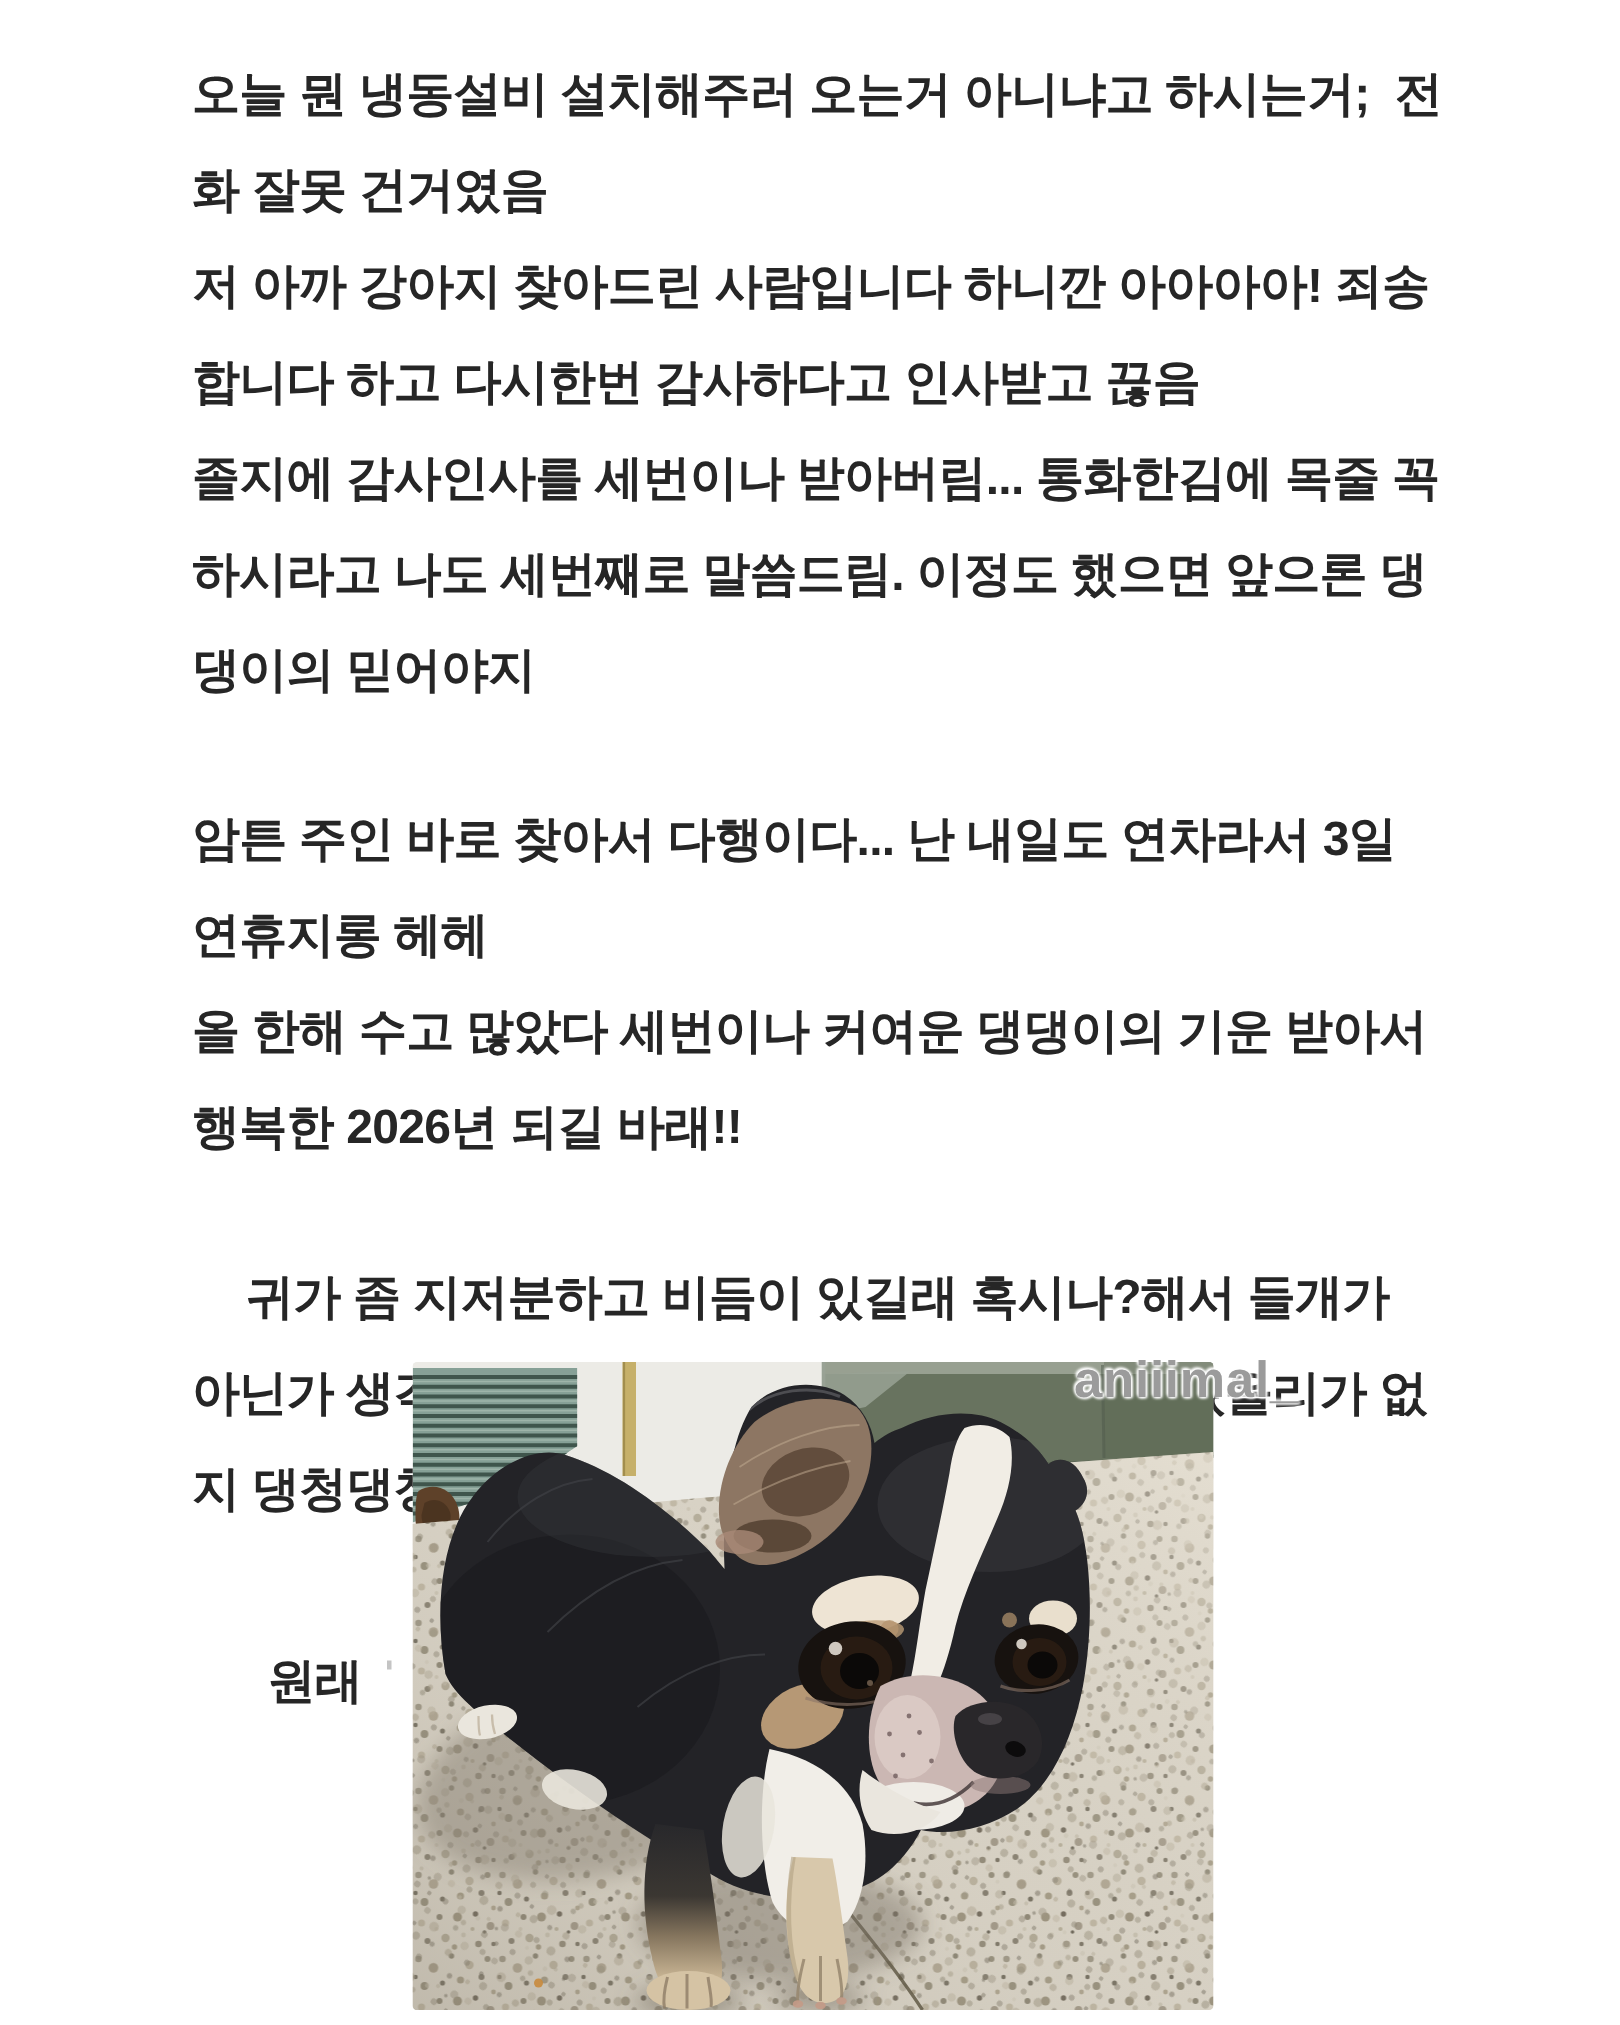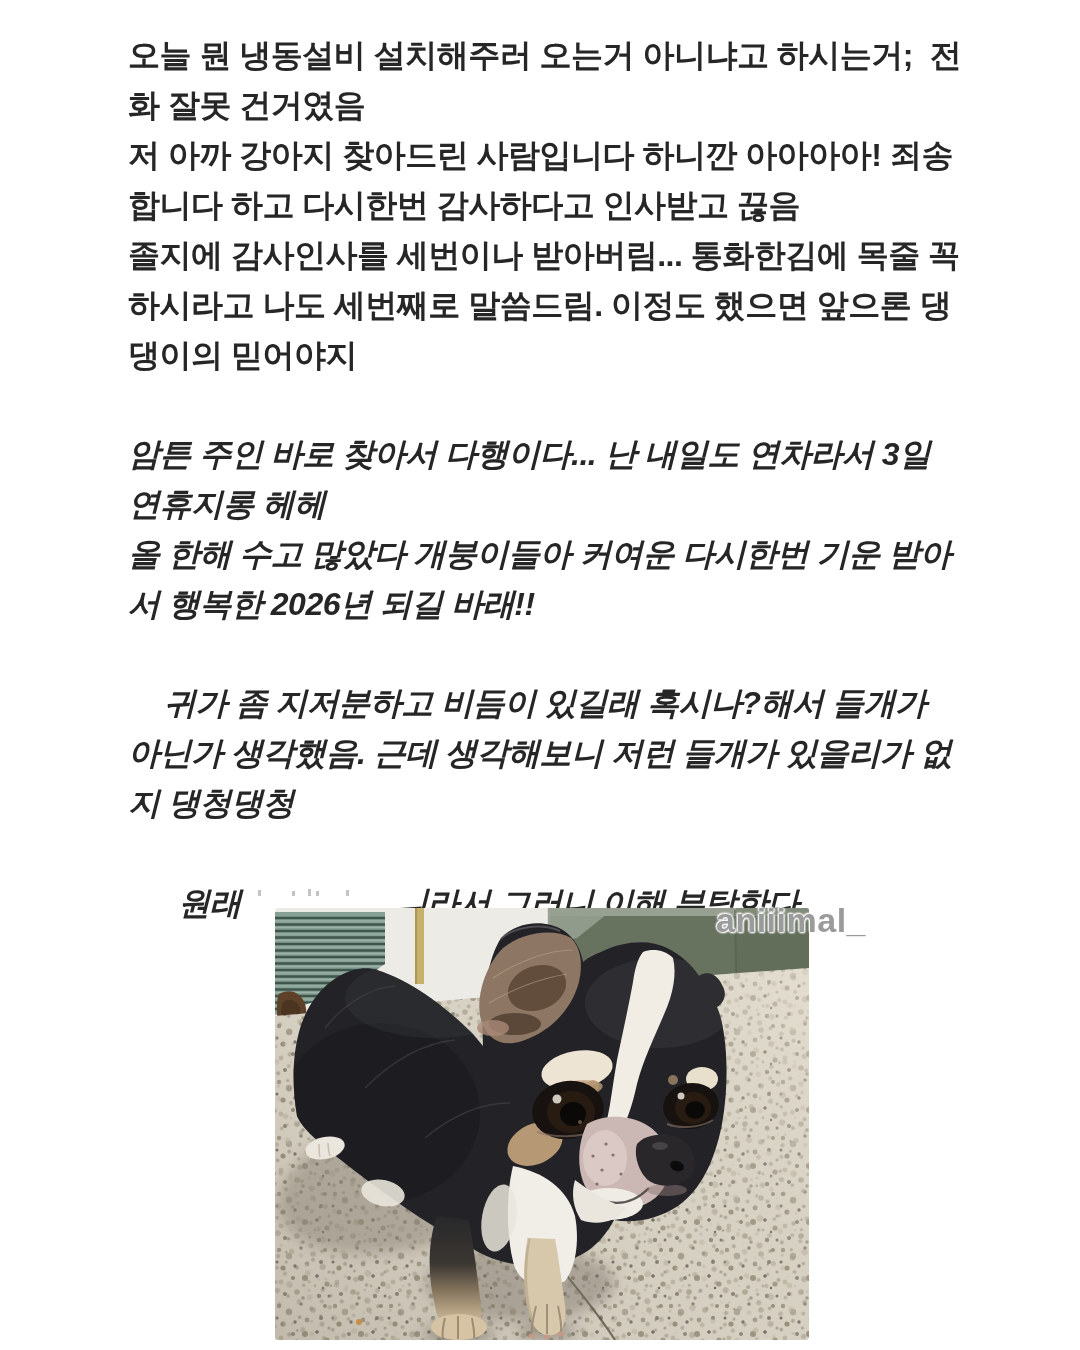--- a/index.html
+++ b/index.html
@@ -2,24 +2,24 @@
 <html><head>
 <meta charset="utf-8">
 <style>
   html,body{margin:0;padding:0;}
   body{
     width:1080px;height:1350px;background:#ffffff;overflow:hidden;position:relative;
     font-family:"Liberation Sans","DejaVu Sans",sans-serif;
   }
   .post-text{
     position:absolute;left:128px;top:30px;width:836px;
-    font-size:32px;line-height:50px;font-weight:600;color:#262626;letter-spacing:-0.5px;
+    font-size:32px;line-height:64px;font-weight:600;color:#262626;letter-spacing:-0.5px;
   }
   .para{margin:0;}
-  .para + .para{margin-top:49px;font-style:italic;}
+  .para + .para{margin-top:49px;}
   .sent{white-space:pre-wrap;}
   .sent.indent{text-indent:36px;}
   .redacted{
     display:inline-block;width:146px;height:30px;position:relative;vertical-align:-4px;
   }
   .redacted i{position:absolute;width:3px;background:#c4c4c4;}
   figure.photo{
     position:absolute;left:272px;top:905px;width:534px;height:432px;margin:0;padding:3px;
   }
   figure.photo svg{display:block;border-radius:3px;}
@@ -33,21 +33,21 @@
 <body>
 
 <main class="post-text">
   <section class="para">
     <div class="sent">오늘 뭔 냉동설비 설치해주러 오는거 아니냐고 하시는거;  전화 잘못 건거였음</div>
     <div class="sent">저 아까 강아지 찾아드린 사람입니다 하니깐 아아아아! 죄송합니다 하고 다시한번 감사하다고 인사받고 끊음</div>
     <div class="sent">졸지에 감사인사를 세번이나 받아버림... 통화한김에 목줄 꼭 하시라고 나도 세번째로 말씀드림. 이정도 했으면 앞으론 댕댕이의 믿어야지</div>
   </section>
   <section class="para">
     <div class="sent">암튼 주인 바로 찾아서 다행이다... 난 내일도 연차라서 3일 연휴지롱 헤헤</div>
-    <div class="sent">올 한해 수고 많았다 개붕이들아 커여운 다시한번 기운 받아서 행복한 2026년 되길 바래!!</div>
+    <div class="sent">올 한해 수고 많았다 세번이나 커여운 댕댕이의 기운 받아서 행복한 2026년 되길 바래!!</div>
   </section>
   <section class="para">
     <div class="sent indent">귀가 좀 지저분하고 비듬이 있길래 혹시나?해서 들개가 아닌가 생각했음. 근데 생각해보니 저런 들개가 있을리가 없지 댕청댕청</div>
     <div class="sent indent">
       <span>원래 </span><span class="redacted"><i style="left:8px;top:2px;height:6px"></i><i style="left:42px;top:3px;height:5px"></i><i style="left:58px;top:1px;height:7px"></i><i style="left:66px;top:3px;height:5px"></i><i style="left:96px;top:2px;height:6px"></i></span><span>ㅢ라서 그러니 이해 부탁한다</span>
     </div>
   </section>
 </main>
 
 <figure class="photo">

